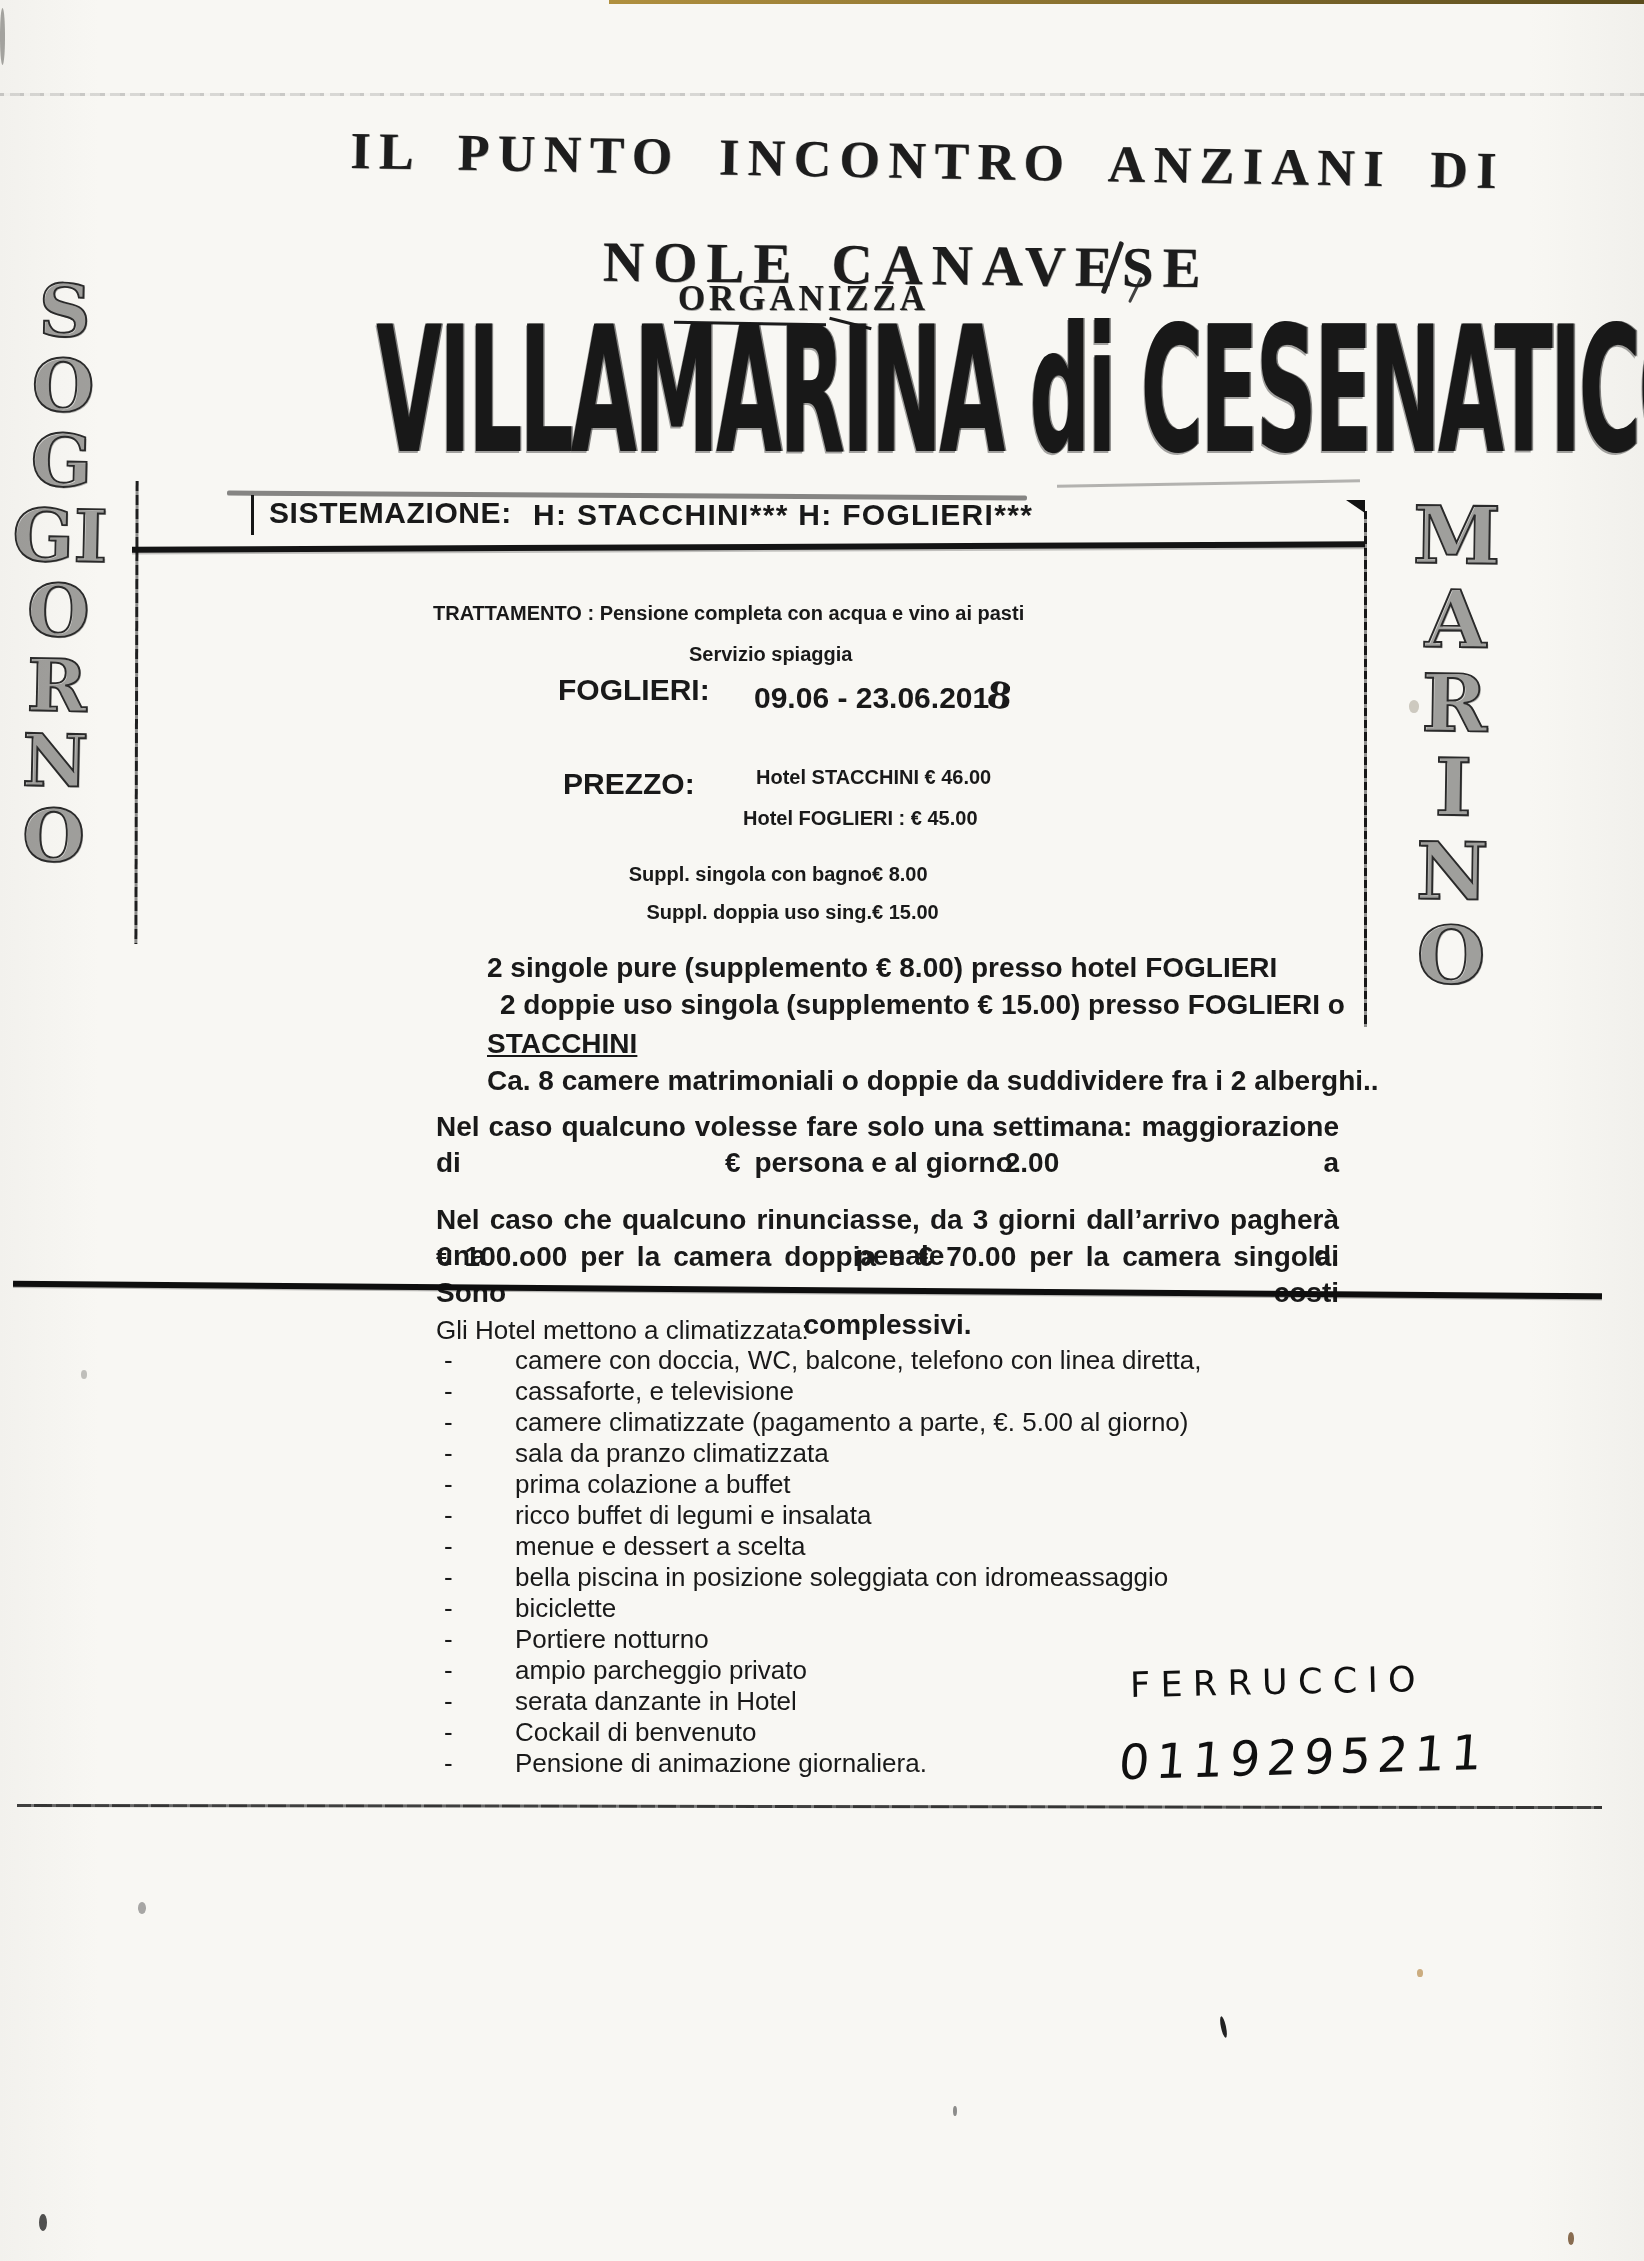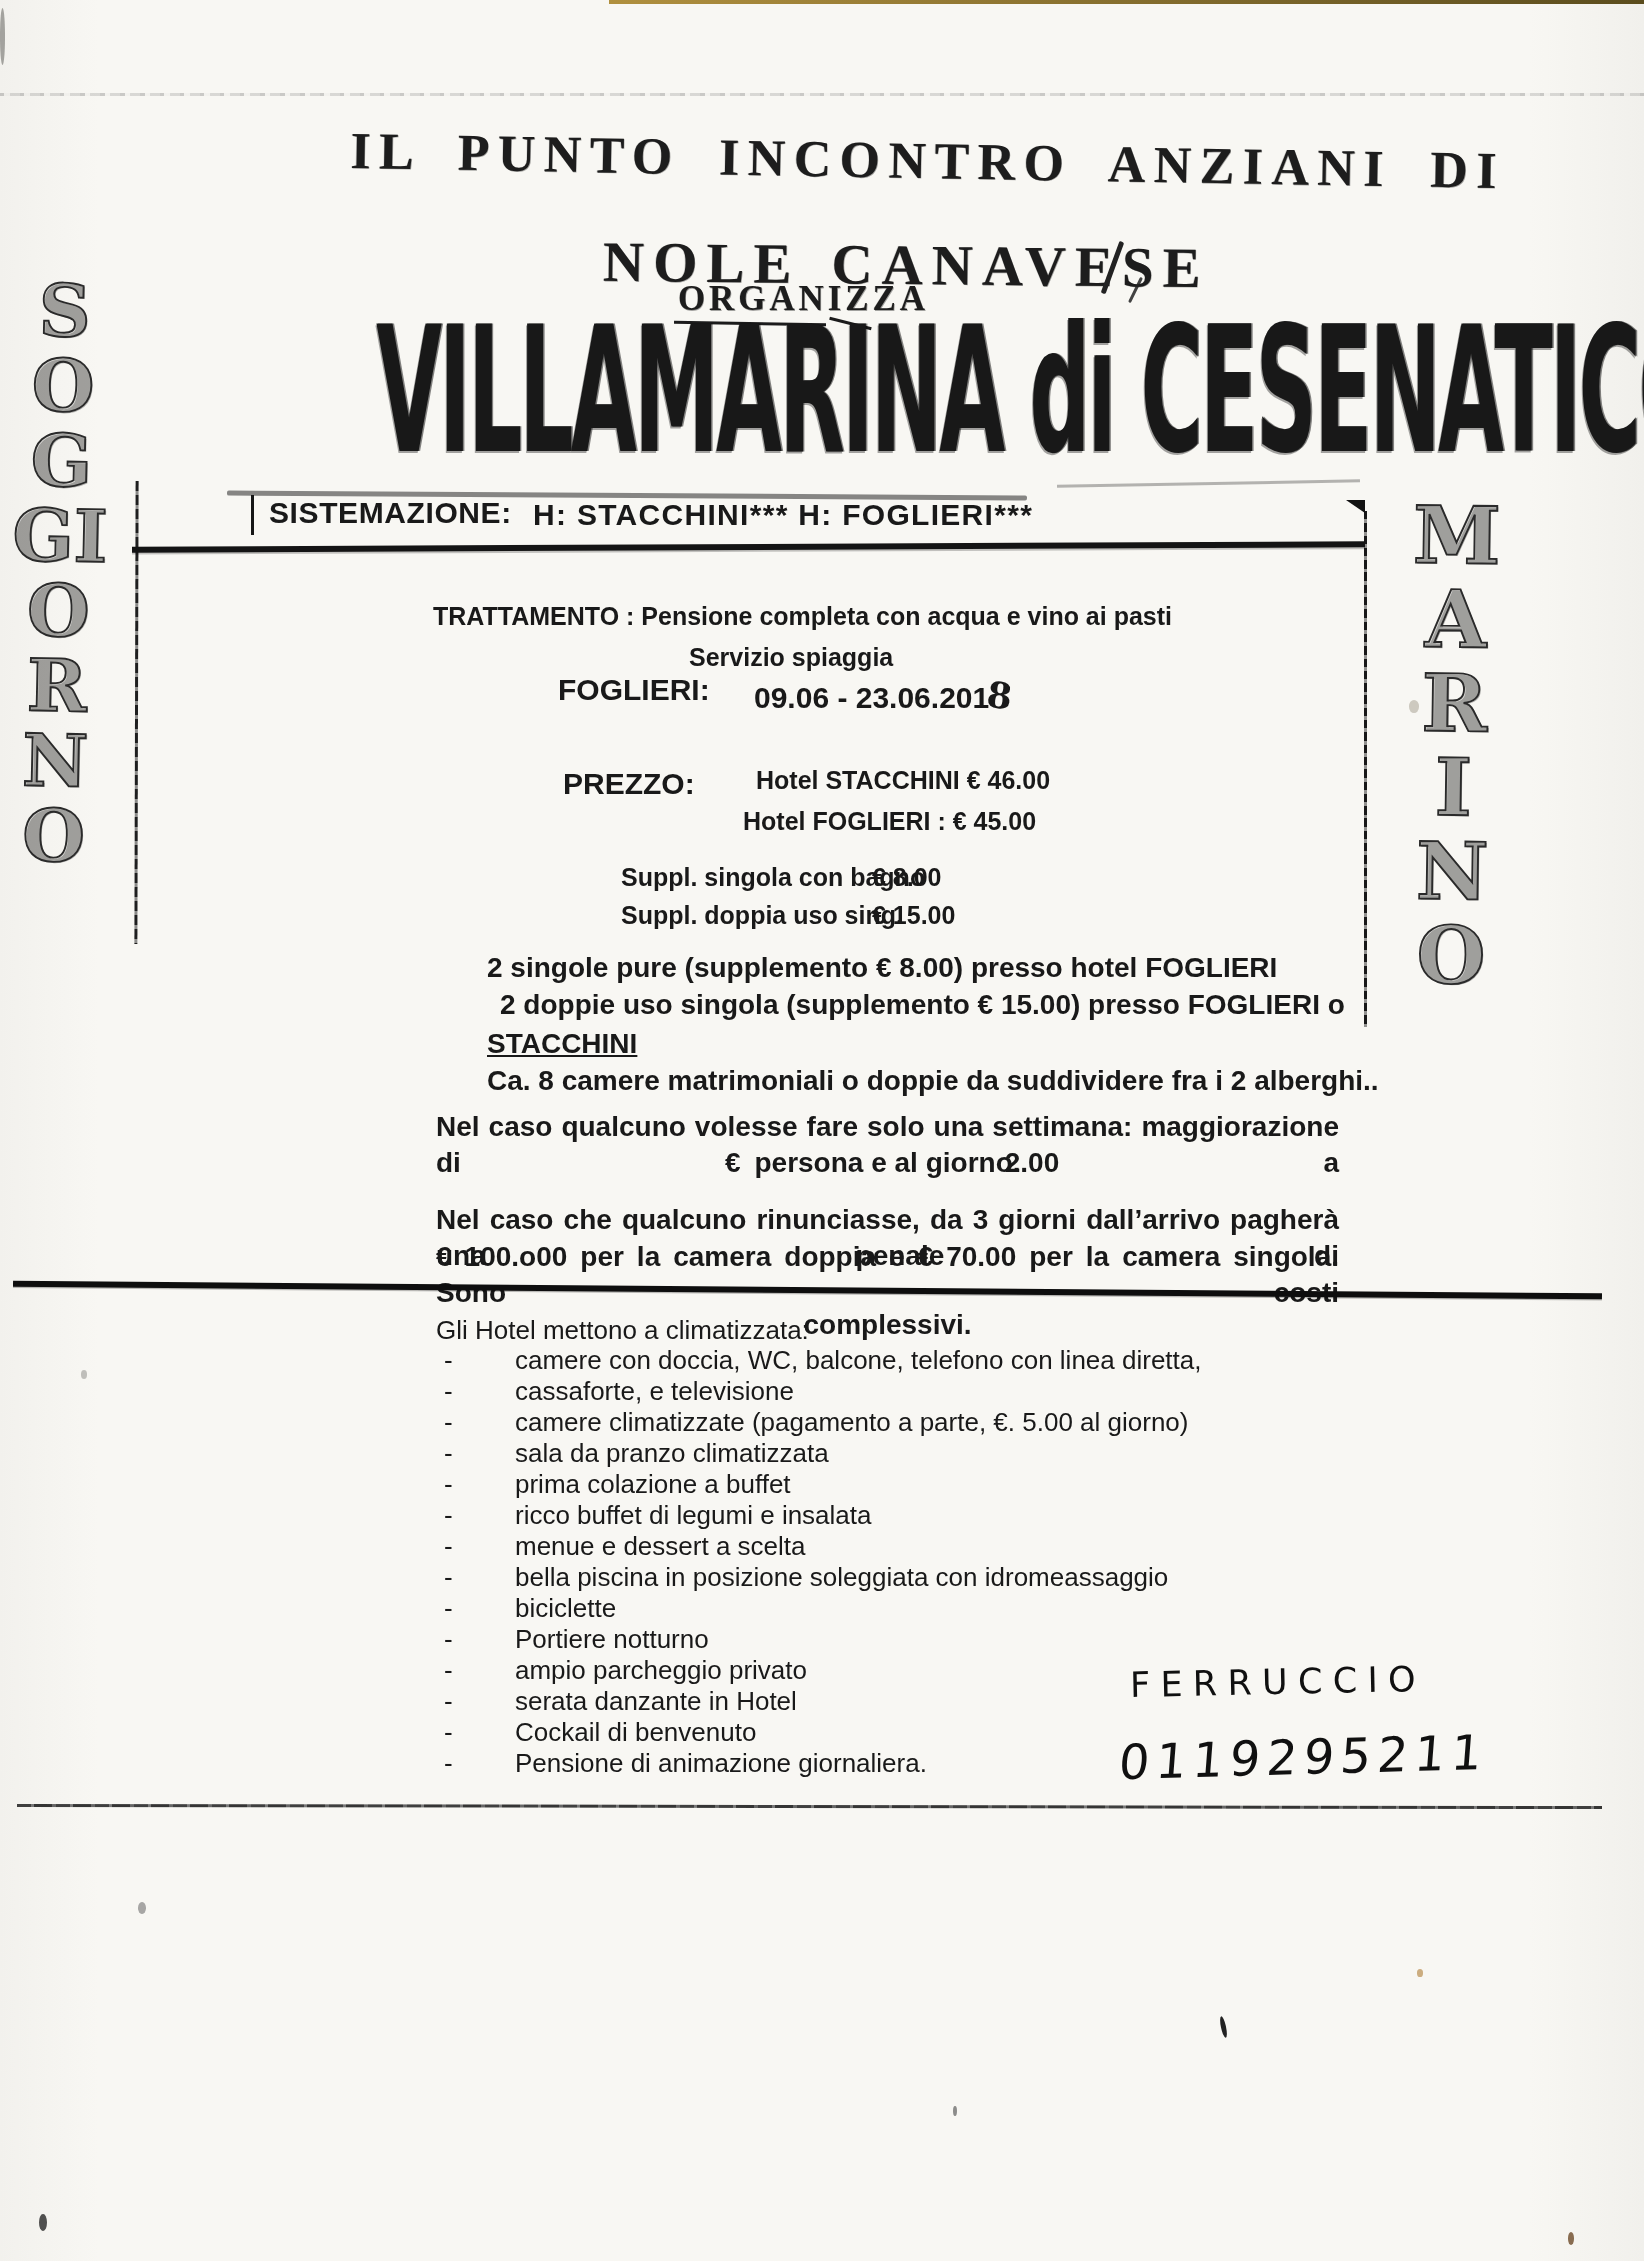--- a/index.html
+++ b/index.html
@@ -33,21 +33,21 @@
   .side-word {
     font-family:"DejaVu Serif","Liberation Serif",serif; font-weight:700;
     color:rgba(30,30,30,0.13); -webkit-text-stroke:1.9px #2a2a2a;
     text-shadow:1.3px 1.3px 0.6px rgba(0,0,0,0.28);
     word-break:break-all; text-align:center;
   }
   .side-left  { left:17px;  top:273px; width:97px; font-size:72px; line-height:75px; transform:rotate(1.2deg); transform-origin:center top; }
   .side-right { left:1409px; top:494px; width:97px; font-size:79px; line-height:84px; transform:rotate(0.8deg); transform-origin:center top; }
 
   .b  { font-weight:700; }
-  .t44 { font-size:25px;text-align:right; }
+  .t44 { font-size:20px;text-align:right; }
   .t46 { font-size:30px; }
   .t43 { font-size:28px; }
   .t40 { font-size:26px; }
 
   .just { text-align:justify; text-align-last:justify; line-height:36px; width:903px; }
   .just-last { text-align:center; line-height:36px; width:903px; }
 
   .hand {
     font-family:"DejaVu Sans","Liberation Sans",sans-serif; color:#101010;
   }

